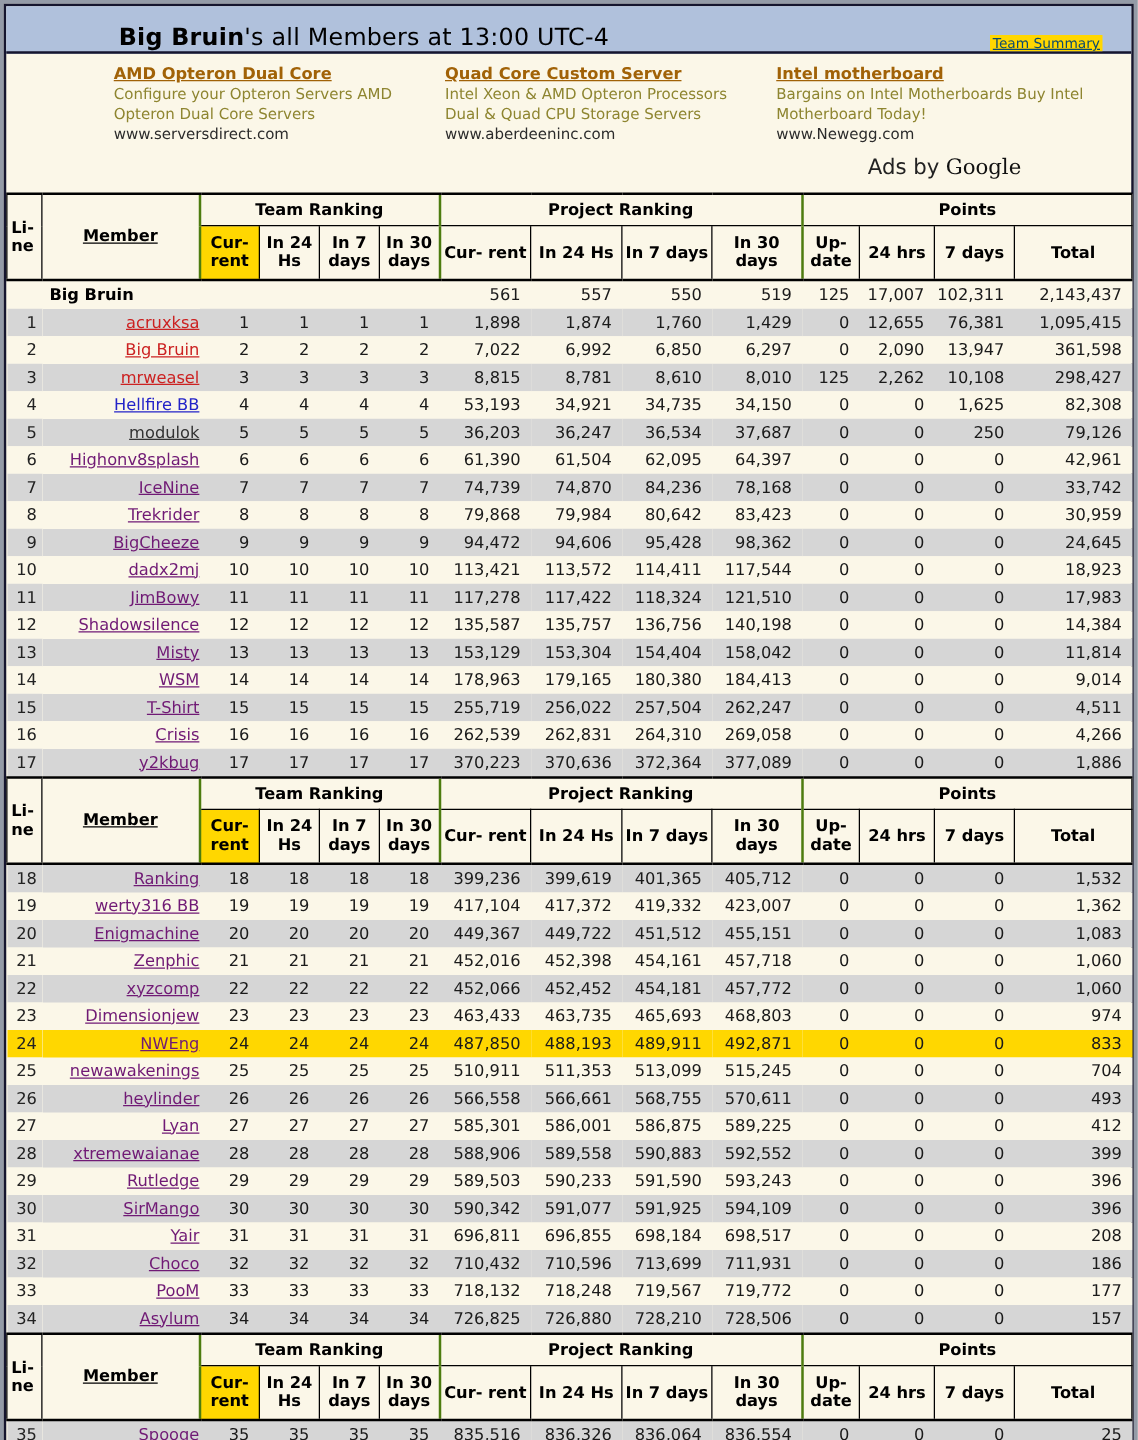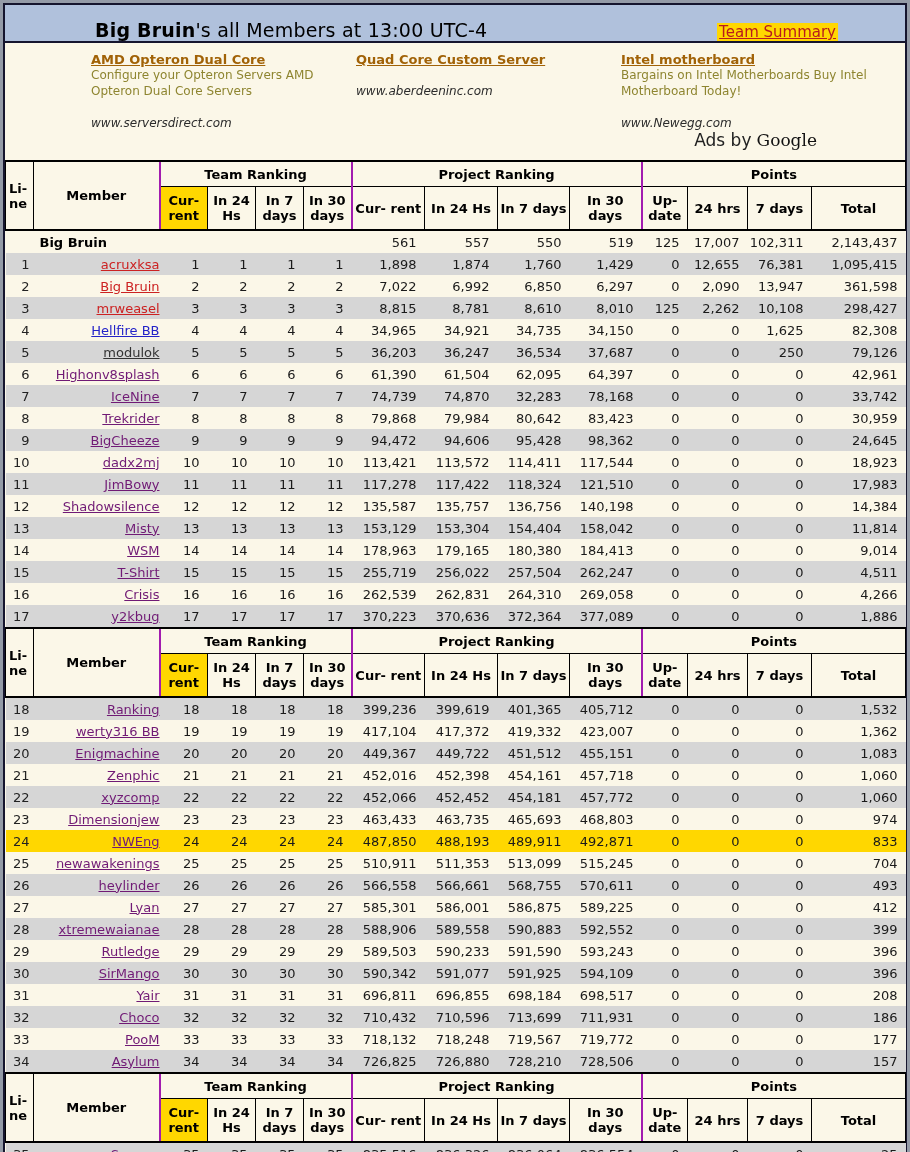--- a/index.html
+++ b/index.html
@@ -1,42 +1,42 @@
 <!DOCTYPE html>
 <html><head>
 <meta charset="utf-8">
 <style>
   html,body{margin:0;padding:0;background:#949ba7;font-family:"DejaVu Sans","Liberation Sans",sans-serif;}
   .frame{width:900px;margin:3px auto;border:2px solid #15152e;background:#fbf7e8;}
   
   .titlebar{background:#b0c1dc;border-bottom:2px solid #15152e;height:36px;display:flex;align-items:flex-end;}
   .titlebar .title{font-size:19px;color:#000;margin-left:90px;letter-spacing:0.2px;}
   .titlebar .title b{font-weight:bold;}
-  .team-summary{margin-left:auto;margin-right:67px;background:#ffd700;color:#b91c1c;font-size:15px;text-decoration:underline;cursor:pointer;padding:0 2px;}
+  .team-summary{margin-left:auto;margin-right:23px;background:#ffd700;color:#0c4a6e;font-size:11px;text-decoration:underline;cursor:pointer;padding:0 2px;}
   
   .ads{display:flex;padding:9px 0 0 86px;min-height:72px;}
   .ad{margin-right:13px;}
   .ad:nth-child(1){width:252px;}
   .ad:nth-child(2){width:252px;}
   .ad:nth-child(3){width:250px;}
   .ad .ad-title{color:#a16207;font-weight:bold;font-size:13px;text-decoration:underline;cursor:pointer;}
   .ad .ad-desc{color:#8e8530;font-size:12px;line-height:1.3;margin-top:1px;}
-  .ad .ad-url{color:#2b2b2b;font-size:12px;margin-top:17px;font-style:italic;}
+  .ad .ad-url{color:#2b2b2b;font-size:12px;margin-top:1px;}
   .adsby{text-align:right;padding:0 88px 4px 0;height:26px;}
   .adsby .small{font-size:17px;color:#222;}
   .adsby .brand{font-size:17px;color:#111;font-family:"DejaVu Serif","Liberation Serif",serif;}
   
   table{width:900px;border-collapse:collapse;table-layout:fixed;font-size:13px;}
   th{background:#fbf7e8;border:1px solid #000;font-weight:bold;font-size:13px;padding:1px 2px;vertical-align:middle;}
   tr.hrow1 th{border-top:2px solid #000;height:22px;}
   tr.hrow2 th{height:40px;border-bottom:2px solid #000;}
-  th.gs, td.gs{border-left:2px solid #a21caf;}
+  th.gs, td.gs{border-left:2px solid #4d7c0f;}
   th.gold{background:#ffd700;}
   th.line-h{text-align:left;padding-left:3px;border-bottom:2px solid #000;}
-  th.member-h{border-bottom:2px solid #000;}
+  th.member-h{border-bottom:2px solid #000;text-decoration:underline;}
   td{height:22px;padding:0;vertical-align:middle;border:none;}
   tr.stripe-a td{background:#d6d6d6;}
   tr.stripe-b td{background:#fbf7e8;}
   tr.hl td{background:#ffd700;}
   td.linecell{text-align:right;padding-right:4px;color:#222;}
   td.membercell{text-align:right;padding-left:6px;overflow:hidden;white-space:nowrap;}
   td.num{text-align:right;padding-right:8px;color:#1a1a1a;}
   a.mlink{text-decoration:underline;cursor:pointer;}
   .mc-r{color:#cc2222;}
   .mc-b{color:#2323c8;}
@@ -59,20 +59,21 @@
   </div>
 
   <div class="ads">
     <div class="ad">
       <div class="ad-title">AMD Opteron Dual Core</div>
       <div class="ad-desc">Configure your Opteron Servers AMD Opteron Dual Core Servers</div>
       <div class="ad-url">www.serversdirect.com</div>
     </div>
     <div class="ad">
       <div class="ad-title">Quad Core Custom Server</div>
+      <div class="ad-desc">Intel Xeon &amp; AMD Opteron Processors Dual &amp; Quad CPU Storage Servers</div>
       <div class="ad-url">www.aberdeeninc.com</div>
     </div>
     <div class="ad">
       <div class="ad-title">Intel motherboard</div>
       <div class="ad-desc">Bargains on Intel Motherboards Buy Intel Motherboard Today!</div>
       <div class="ad-url">www.Newegg.com</div>
     </div>
   </div>
   <div class="adsby">
     <span class="small">Ads by</span>
@@ -182,21 +183,21 @@
           <td class="num vc-r">10,108</td>
           <td class="num vc-k">298,427</td>
         </tr>
         <tr class="stripe-b">
           <td class="linecell">4</td>
           <td class="membercell"><a class="mlink mc-b">Hellfire BB</a></td>
           <td class="num">4</td>
           <td class="num">4</td>
           <td class="num">4</td>
           <td class="num">4</td>
-          <td class="num vc-k">34,965</td>
+          <td class="num vc-k">53,193</td>
           <td class="num vc-green">34,921</td>
           <td class="num vc-green">34,735</td>
           <td class="num vc-green">34,150</td>
           <td class="num vc-k">0</td>
           <td class="num vc-k">0</td>
           <td class="num vc-b">1,625</td>
           <td class="num vc-k">82,308</td>
         </tr>
         <tr class="stripe-a">
           <td class="linecell">5</td>
@@ -232,21 +233,21 @@
         </tr>
         <tr class="stripe-a">
           <td class="linecell">7</td>
           <td class="membercell"><a class="mlink mc-g">IceNine</a></td>
           <td class="num">7</td>
           <td class="num">7</td>
           <td class="num">7</td>
           <td class="num">7</td>
           <td class="num vc-k">74,739</td>
           <td class="num vc-r">74,870</td>
-          <td class="num vc-r">32,283</td>
+          <td class="num vc-r">84,236</td>
           <td class="num vc-r">78,168</td>
           <td class="num vc-k">0</td>
           <td class="num vc-k">0</td>
           <td class="num vc-g">0</td>
           <td class="num vc-k">33,742</td>
         </tr>
         <tr class="stripe-b">
           <td class="linecell">8</td>
           <td class="membercell"><a class="mlink mc-g">Trekrider</a></td>
           <td class="num">8</td>

